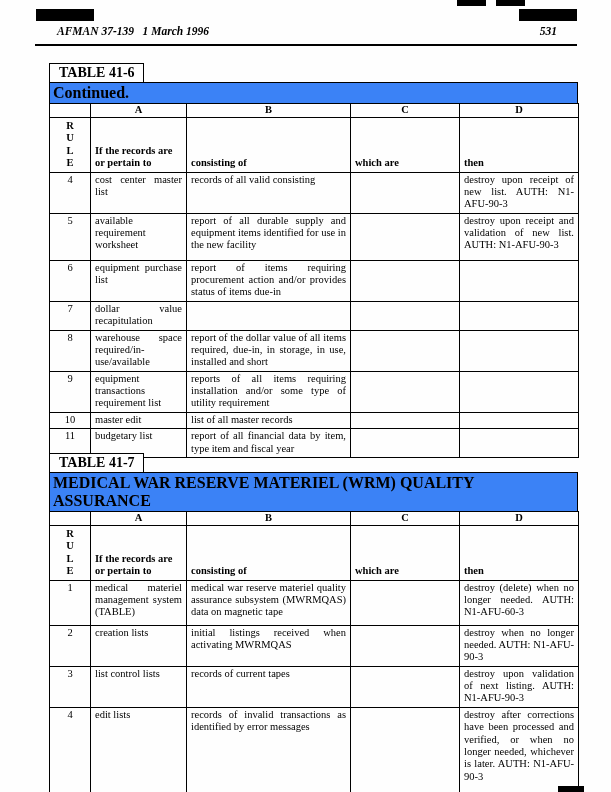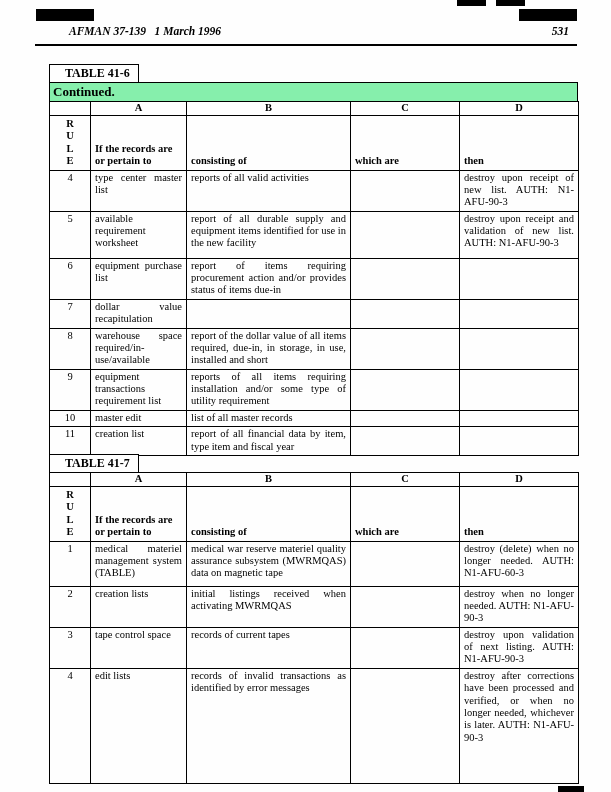--- a/index.html
+++ b/index.html
@@ -5,34 +5,34 @@
   * { margin:0; padding:0; box-sizing:border-box; }
   html,body { background:#ffffff; }
   .page {
     position:relative; width:611px; height:792px; background:#fefefe;
     font-family:"Liberation Serif", serif; color:#000; overflow:hidden;
   }
   .artifact { position:absolute; background:#000; }
   .doc-header {
     position:absolute; left:57px; top:25px; width:500px;
     display:flex; justify-content:space-between;
-    font-size:11.5px; font-weight:bold; font-style:italic; white-space:pre;margin-left:12px;
+    font-size:11.5px; font-weight:bold; font-style:italic; white-space:pre;
   }
   .head-rule { position:absolute; left:35px; top:44px; width:542px; height:2px; background:#000; }
 
   .tbl-block { position:absolute; left:49px; width:529px; }
   .tbl-41-6 { top:63px; }
   .tbl-41-7 { top:437px;margin-top:16px; }
   .tbl-label {
     display:inline-block; position:relative; z-index:2; background:#fefefe;
-    border:1px solid #000; font-weight:bold; font-size:12px; padding:1px 8px 1px 15px;
+    border:1px solid #000; font-weight:bold; font-size:14px; padding:1px 8px 1px 9px;
   }
   .tbl-bar {
     position:relative; z-index:1; border:1px solid #000; margin-top:-1px;
-    font-weight:bold; font-size:13px; padding:1px 3px; background:#86efac;
+    font-weight:bold; font-size:16px; padding:1px 3px; background:#3b82f6;
   }
   table.rule-table {
     border-collapse:collapse; width:529px; table-layout:fixed;
     margin-top:-1px; font-size:10.5px; line-height:1.18;
   }
   .rule-table td { border:1px solid #000; padding:1px 4px 2px 4px; vertical-align:top; overflow:hidden; }
   tr.col-head td { text-align:center; font-weight:bold; padding:0 2px; }
   tr.field-head td { vertical-align:bottom; font-weight:bold; }
   tr.field-head td.rule-col { vertical-align:top; text-align:center; padding-top:2px; }
   td.rule-num { text-align:center; }
@@ -84,22 +84,22 @@
           <div>L</div>
           <div>E</div>
         </td>
         <td>If the records are or pertain to</td>
         <td>consisting of</td>
         <td>which are</td>
         <td>then</td>
       </tr>
       <tr class="h38">
         <td class="rule-num">4</td>
-        <td class="cell-a">type center master list</td>
-        <td class="cell-b">reports of all valid activities</td>
+        <td class="cell-a">cost center master list</td>
+        <td class="cell-b">records of all valid consisting</td>
         <td class="cell-c"></td>
         <td class="cell-d">destroy upon receipt of new list.  AUTH: N1-AFU-90-3</td>
       </tr>
       <tr class="h47">
         <td class="rule-num">5</td>
         <td class="cell-a">available requirement worksheet</td>
         <td class="cell-b">report of all durable supply and equipment items identified for use in the new facility</td>
         <td class="cell-c"></td>
         <td class="cell-d">destroy upon receipt and validation of new list.  AUTH: N1-AFU-90-3</td>
       </tr>
@@ -133,31 +133,32 @@
       </tr>
       <tr class="h14">
         <td class="rule-num">10</td>
         <td class="cell-a">master edit</td>
         <td class="cell-b">list of all master records</td>
         <td class="cell-c"></td>
         <td class="cell-d"></td>
       </tr>
       <tr class="h27">
         <td class="rule-num">11</td>
-        <td class="cell-a">creation list</td>
+        <td class="cell-a">budgetary list</td>
         <td class="cell-b">report of all financial data by item, type item and fiscal year</td>
         <td class="cell-c"></td>
         <td class="cell-d"></td>
       </tr>
     </tbody>
       </table>
   </div>
 
   <div class="tbl-block tbl-41-7">
     <div class="tbl-label">TABLE 41-7</div>
+    <div class="tbl-bar">MEDICAL WAR RESERVE MATERIEL (WRM) QUALITY ASSURANCE</div>
     <table class="rule-table">
       <colgroup>
         <col style="width:41px">
           <col style="width:96px">
           <col style="width:164px">
           <col style="width:109px">
           <col style="width:119px">
       </colgroup>
       <tbody>
           <tr class="col-head h14">
@@ -188,21 +189,21 @@
       </tr>
       <tr class="h30">
         <td class="rule-num">2</td>
         <td class="cell-a">creation lists</td>
         <td class="cell-b">initial listings received when activating MWRMQAS</td>
         <td class="cell-c"></td>
         <td class="cell-d">destroy when no longer needed.  AUTH: N1-AFU-90-3</td>
       </tr>
       <tr class="h30">
         <td class="rule-num">3</td>
-        <td class="cell-a">tape control space</td>
+        <td class="cell-a">list control lists</td>
         <td class="cell-b">records of current tapes</td>
         <td class="cell-c"></td>
         <td class="cell-d">destroy upon validation of next listing.  AUTH: N1-AFU-90-3</td>
       </tr>
       <tr class="h115">
         <td class="rule-num">4</td>
         <td class="cell-a">edit lists</td>
         <td class="cell-b">records of invalid transactions as identified by error messages</td>
         <td class="cell-c"></td>
         <td class="cell-d">destroy after corrections have been processed and verified, or when no longer needed, whichever is later.  AUTH: N1-AFU-90-3</td>

